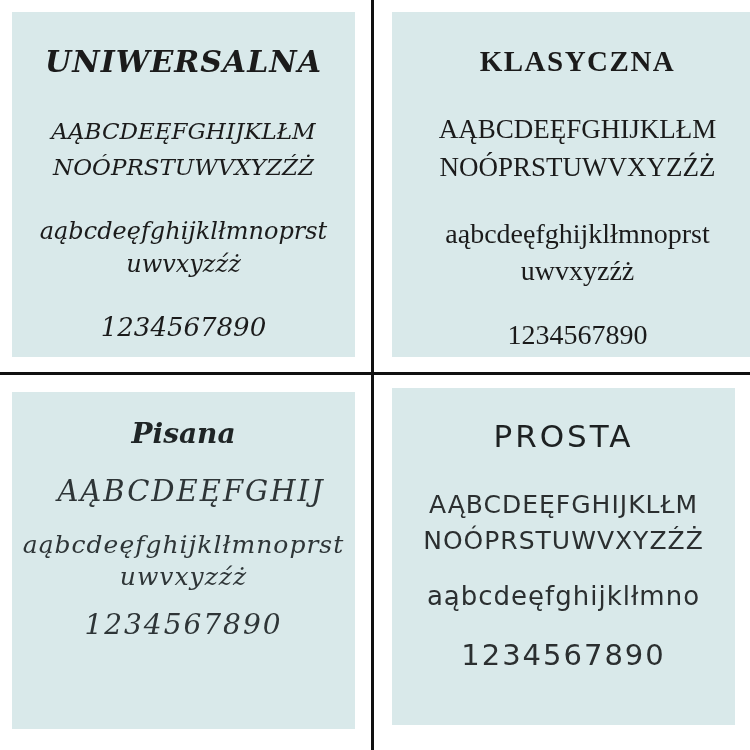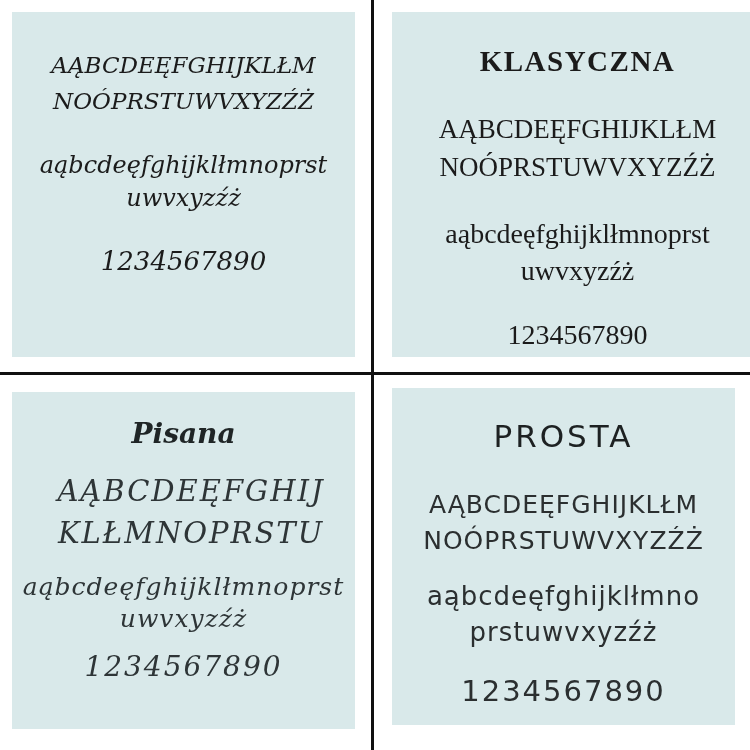--- a/index.html
+++ b/index.html
@@ -60,20 +60,21 @@
   .br .lower{font-size:26px;line-height:1.4;margin-top:18px;letter-spacing:1px;}
   .br .numbers{font-size:29px;margin-top:24px;letter-spacing:2px;}
 </style>
 </head>
 <body>
 
 <div class="vline"></div>
 <div class="hline"></div>
 
 <section class="panel tl f-uni">
+  <div class="title line">UNIWERSALNA</div>
   <div class="upper">
     <div class="line">AĄBCDEĘFGHIJKLŁM</div>
     <div class="line">NOÓPRSTUWVXYZŹŻ</div>
   </div>
   <div class="lower">
     <div class="line">aąbcdeęfghijklłmnoprst</div>
     <div class="line">uwvxyzźż</div>
   </div>
   <div class="numbers line">1234567890</div>
 </section>
@@ -88,33 +89,31 @@
     <div class="line">aąbcdeęfghijklłmnoprst</div>
     <div class="line">uwvxyzźż</div>
   </div>
   <div class="numbers line">1234567890</div>
 </section>
 
 <section class="panel bl f-pis">
   <div class="title line">Pisana</div>
   <div class="upper">
     <div class="line">AĄBCDEĘFGHIJ</div>
-    <div class="line">KLŁMNOPRSTU</div>
   </div>
   <div class="lower">
     <div class="line">aąbcdeęfghijklłmnoprst</div>
     <div class="line">uwvxyzźż</div>
   </div>
   <div class="numbers line">1234567890</div>
 </section>
 
 <section class="panel br f-pro">
   <div class="title line">PROSTA</div>
   <div class="upper">
     <div class="line">AĄBCDEĘFGHIJKLŁM</div>
     <div class="line">NOÓPRSTUWVXYZŹŻ</div>
   </div>
   <div class="lower">
     <div class="line">aąbcdeęfghijklłmno</div>
-    <div class="line">prstuwvxyzźż</div>
   </div>
   <div class="numbers line">1234567890</div>
 </section>
 
 </body></html>

